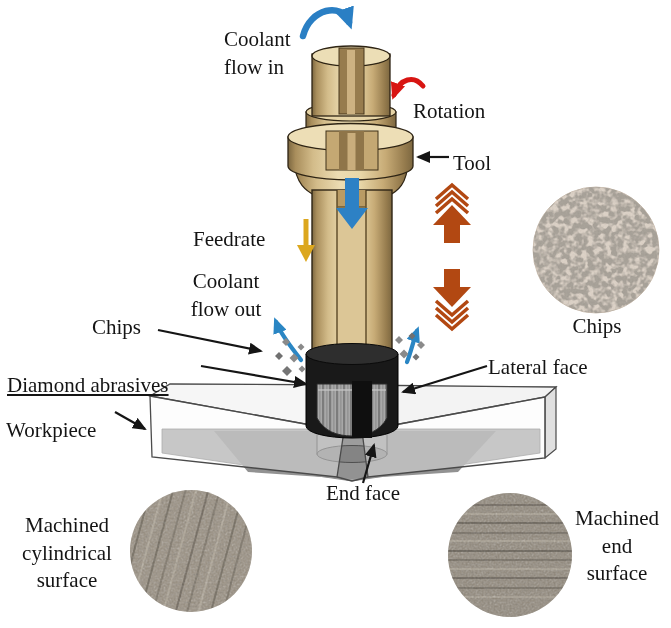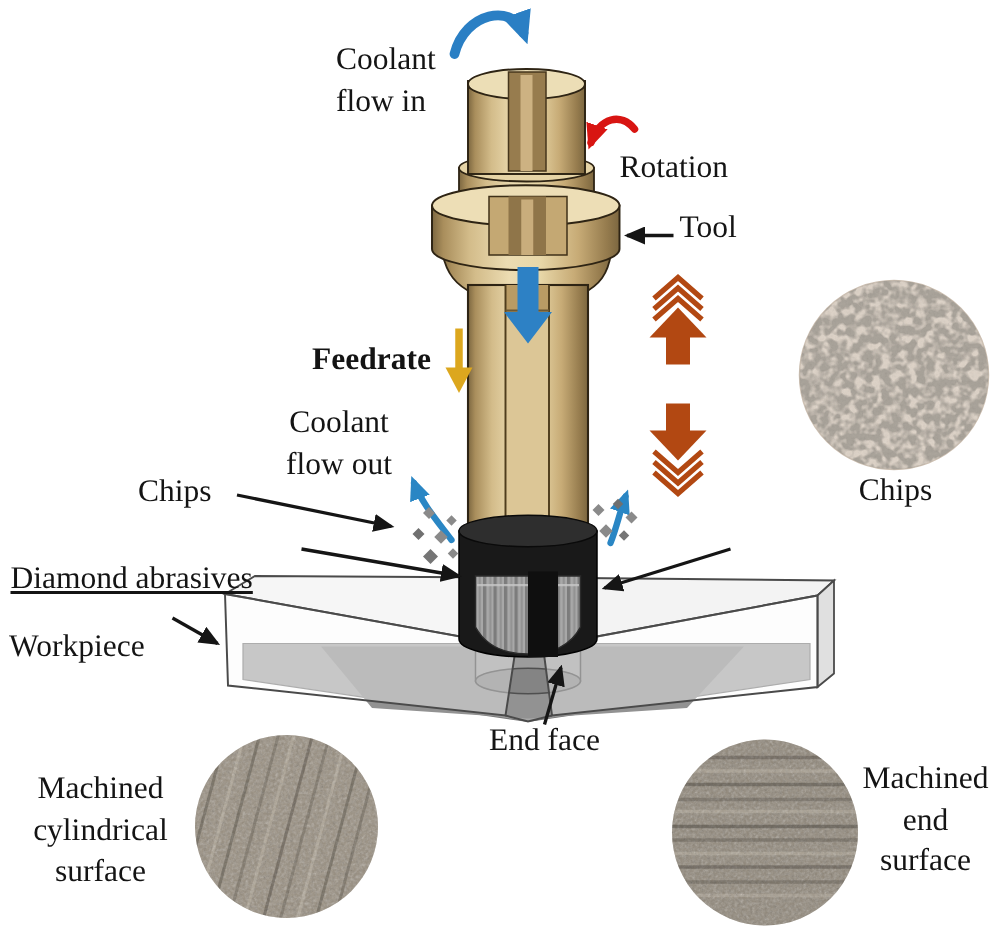--- a/index.html
+++ b/index.html
@@ -2,22 +2,22 @@
 <html><head>
 <meta charset="utf-8">
 <style>
   html,body{margin:0;padding:0;background:#ffffff;}
   .stage{position:relative;width:671px;height:628px;background:#ffffff;overflow:hidden;
          font-family:"Liberation Serif","DejaVu Serif",serif;border-radius:18px;}
   svg{position:absolute;left:0;top:0;}
   .lbl{position:absolute;font-size:21px;line-height:1.32;color:#141414;white-space:pre-line;}
   .lbl-coolant-in{left:224px;top:26px;text-align:left;}
   .lbl-rotation{left:413px;top:85px;margin-top:13px;}
-  .lbl-tool{left:453px;top:138px;text-align:center;}
-  .lbl-feedrate{left:208px;top:226px;font-weight:bold;}
+  .lbl-tool{left:453px;top:150px;text-align:center;}
+  .lbl-feedrate{left:193px;top:226px;}
   .lbl-vibration{left:407px;top:241px;width:112px;text-align:center;}
   .lbl-coolant-out{left:178px;top:268px;width:96px;text-align:center;}
   .lbl-chips{left:92px;top:314px;}
   .lbl-diamond{left:7px;top:372px;text-decoration:underline;}
   .lbl-workpiece{left:6px;top:417px;}
   .lbl-lateral{left:488px;top:354px;}
   .lbl-endface{left:317px;top:480px;width:92px;text-align:center;}
   .lbl-mcs{left:8px;top:512px;width:118px;text-align:center;}
   .lbl-chips-inset{left:566px;top:313px;width:62px;text-align:center;}
   .lbl-mes{left:568px;top:505px;width:98px;text-align:center;}
@@ -244,20 +244,21 @@
 <div class="lbl lbl-coolant-in">Coolant
 flow in</div>
 <div class="lbl lbl-rotation">Rotation</div>
 <div class="lbl lbl-tool">Tool</div>
 <div class="lbl lbl-feedrate">Feedrate</div>
 <div class="lbl lbl-coolant-out">Coolant
 flow out</div>
 <div class="lbl lbl-chips">Chips</div>
 <div class="lbl lbl-diamond">Diamond abrasives</div>
 <div class="lbl lbl-workpiece">Workpiece</div>
+<div class="lbl lbl-lateral">Lateral face</div>
 <div class="lbl lbl-endface">End face</div>
 <div class="lbl lbl-mcs">Machined
 cylindrical
 surface</div>
 <div class="lbl lbl-chips-inset">Chips</div>
 <div class="lbl lbl-mes">Machined
 end
 surface</div>
 
 </div>

